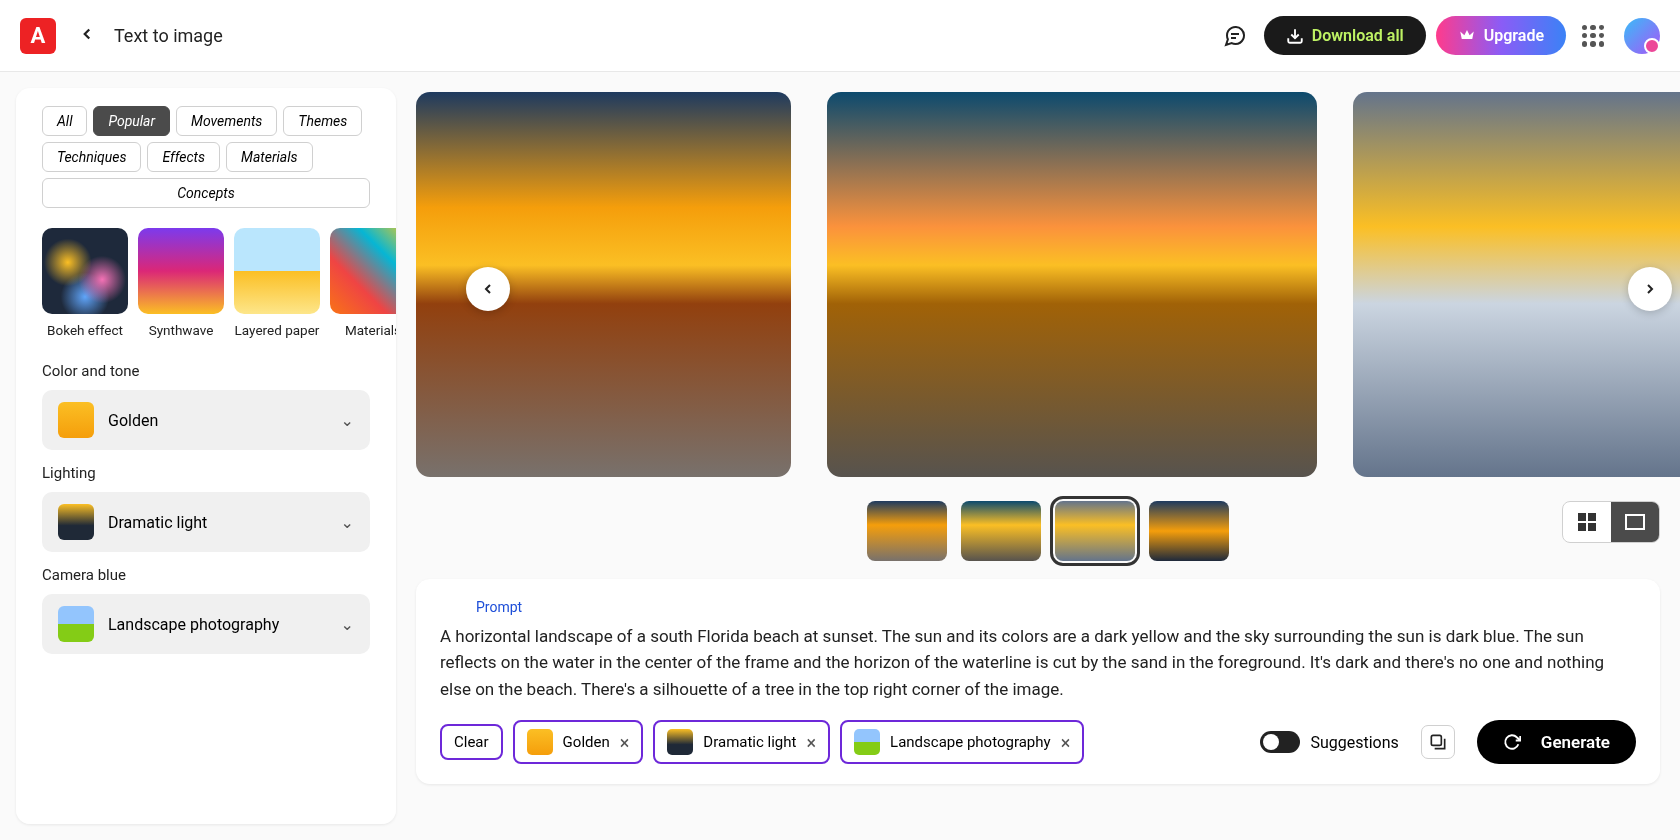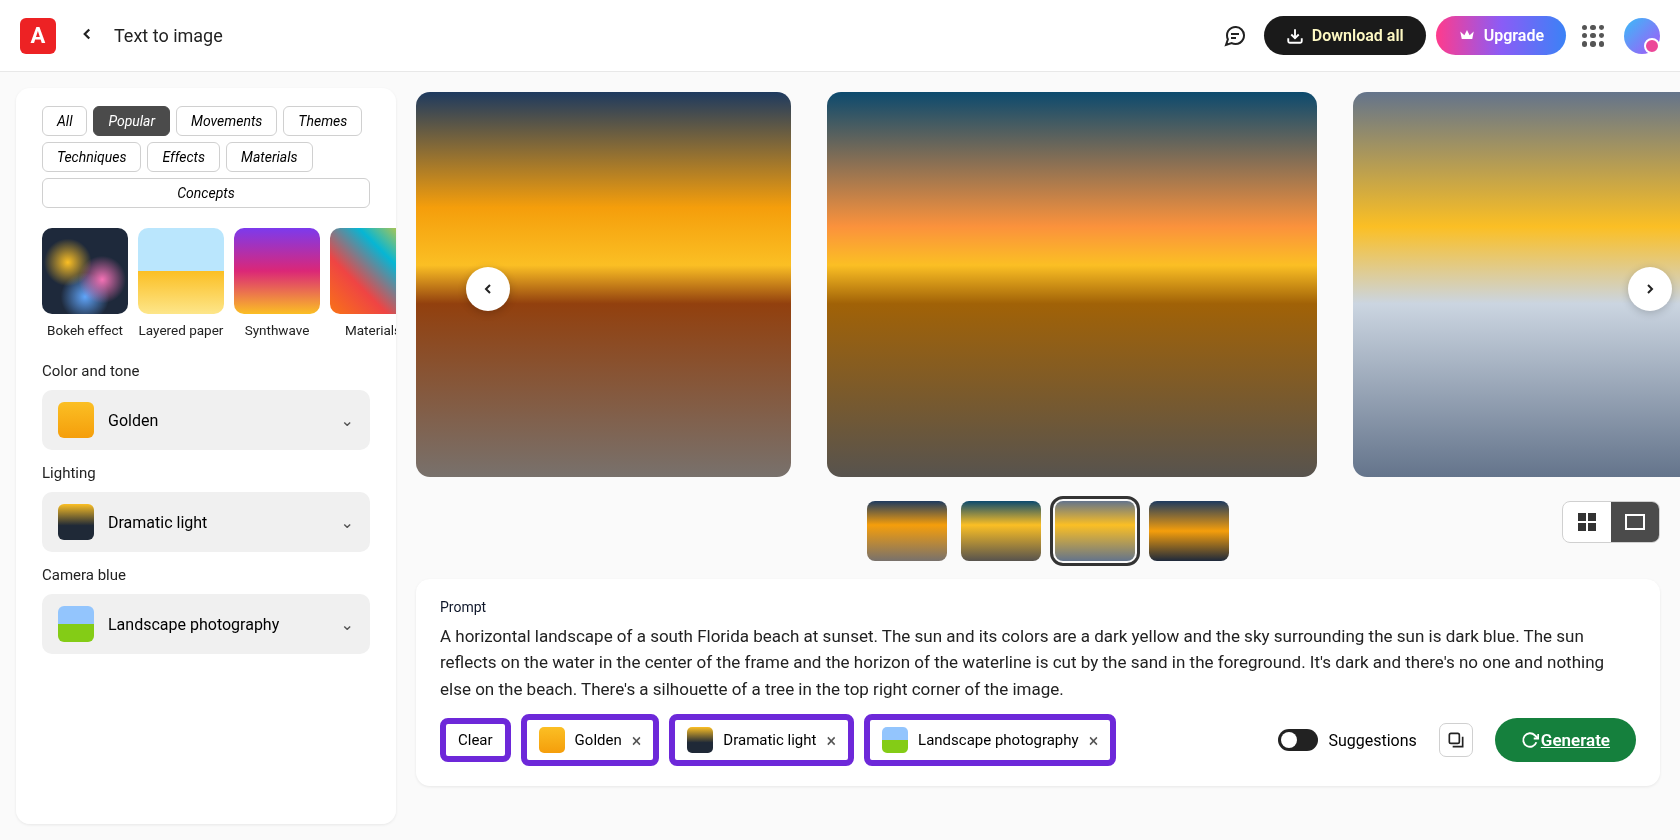--- a/index.html
+++ b/index.html
@@ -6,21 +6,21 @@
 body { background: #fafafa; width: 1680px; height: 840px; overflow: hidden; }
 
 
 .header { height: 72px; background: #fff; border-bottom: 1px solid #e8e8e8; display: flex; align-items: center; padding: 0 20px; }
 .logo { width: 36px; height: 36px; background: #ed2224; border-radius: 6px; display: flex; align-items: center; justify-content: center; color: #fff; font-weight: bold; font-size: 22px; margin-right: 22px; }
 .back-icon { font-size: 22px; margin-right: 18px; cursor: pointer; }
 .page-title { font-size: 18px; color: #222; }
 .header-spacer { flex: 1; }
 .header-icon { width: 38px; height: 38px; display: flex; align-items: center; justify-content: center; cursor: pointer; margin-left: 8px; }
 .btn { border: none; border-radius: 20px; padding: 10px 22px; font-size: 16px; font-weight: 600; cursor: pointer; display: inline-flex; align-items: center; gap: 8px; margin-left: 10px; }
-.btn-dark { background: #1a1a1a; color: #fef9c3; justify-content: space-between; }
+.btn-dark { background: #1a1a1a; color: #bef264; justify-content: space-between; }
 .btn-upgrade { background: linear-gradient(90deg, #ff3b8c, #8b5cf6, #3b82f6); color: #fff; }
 .apps-icon { width: 22px; height: 22px; display: grid; grid-template-columns: repeat(3,1fr); gap: 3px; }
 .apps-icon span { background: #555; border-radius: 50%; }
 .avatar { width: 36px; height: 36px; border-radius: 50%; background: linear-gradient(135deg,#38bdf8,#a855f7); margin-left: 12px; position: relative; }
 .avatar::after { content:''; position:absolute; bottom:0; right:0; width:12px; height:12px; background:#ec4899; border:2px solid #fff; border-radius:50%; }
 
 
 .main { display: flex; height: calc(840px - 72px); }
 .sidebar { width: 380px; background: #fff; border-radius: 14px; margin: 16px 0 16px 16px; padding: 18px 26px; overflow-y: auto; box-shadow: 0 1px 3px rgba(0,0,0,0.08); }
 .filter-tabs { display: flex; flex-wrap: wrap; gap: 6px; margin-bottom: 20px; font-style: italic; }
@@ -66,32 +66,32 @@
 .t4 { background: linear-gradient(180deg, #1e3a5f 0%, #f59e0b 50%, #1e293b 100%); }
 .view-toggle { position: absolute; right: 20px; top: 0; display: flex; background: #fff; border: 1px solid #d0d0d0; border-radius: 8px; overflow: hidden; }
 .view-btn { width: 48px; height: 40px; display: flex; align-items: center; justify-content: center; cursor: pointer; }
 .view-btn.active { background: #4b4b4b; color: #fff; }
 .grid-ico { width: 18px; height: 18px; display: grid; grid-template-columns: 1fr 1fr; gap: 2px; }
 .grid-ico span { background: #333; }
 .single-ico { width: 20px; height: 16px; border: 2px solid currentColor; }
 
 
 .prompt-panel { background: #fff; border-radius: 14px; margin-right: 20px; padding: 20px 24px; box-shadow: 0 1px 3px rgba(0,0,0,0.08); }
-.prompt-label { font-size: 14px; color: #0f172a; margin-bottom: 8px; }
-.prompt-text { font-size: 17px; line-height: 1.55; color: #222; margin-bottom: 12px; }
+.prompt-label { font-size: 14px; color: #1d4ed8; margin-bottom: 8px; margin-left: 36px; }
+.prompt-text { font-size: 17px; line-height: 1.55; color: #222; margin-bottom: 18px; }
 .prompt-footer { display: flex; align-items: center; gap: 10px; }
-.chip { border: 6px solid #6d28d9; border-radius: 8px; padding: 7px 12px; display: inline-flex; align-items: center; gap: 10px; font-size: 15px; cursor: pointer; }
+.chip { border: 2px solid #6d28d9; border-radius: 8px; padding: 7px 12px; display: inline-flex; align-items: center; gap: 10px; font-size: 15px; cursor: pointer; }
 .chip-thumb { width: 26px; height: 26px; border-radius: 5px; }
 .chip-close { font-size: 18px; color: #555; cursor: pointer; }
 .footer-spacer { flex: 1; }
 .toggle { width: 40px; height: 22px; background: #222; border-radius: 12px; position: relative; cursor: pointer; }
 .toggle::after { content:''; position:absolute; left:3px; top:3px; width:16px; height:16px; background:#fff; border-radius:50%; }
 .suggestions-label { font-size: 16px; }
 .enhance-icon { width: 34px; height: 34px; border: 1px solid #d0d0d0; border-radius: 7px; display: flex; align-items: center; justify-content: center; cursor: pointer; margin-left: 12px; }
-.btn-generate { background: #15803d; color: #fff; border-radius: 22px; padding: 12px 26px; font-size: 17px; font-weight: 600; border: none; cursor: pointer; display: inline-flex; align-items: center; gap: 2px; margin-left: 12px; text-decoration: underline; }
+.btn-generate { background: #000000; color: #fff; border-radius: 22px; padding: 12px 26px; font-size: 17px; font-weight: 600; border: none; cursor: pointer; display: inline-flex; align-items: center; gap: 20px; margin-left: 12px; }
 </style>
 </head>
 <body>
 
 <div class="header">
   <div class="logo">A</div>
   <div class="back-icon">
     <svg width="18" height="18" viewBox="0 0 24 24" fill="none" stroke="#222" stroke-width="3">
         <polyline points="15 18 9 12 15 6"></polyline>
       </svg>
@@ -147,26 +147,26 @@
       <div class="filter-tab">Materials</div>
       <div class="filter-tab wide">Concepts</div>
     </div>
 
     <div class="style-grid">
       <div class="style-item">
           <div class="style-thumb s-bokeh"></div>
           <span class="style-label">Bokeh effect</span>
         </div>
       <div class="style-item">
+          <div class="style-thumb s-synth"></div>
+          <span class="style-label">Synthwave</span>
+        </div>
+      <div class="style-item">
           <div class="style-thumb s-layered"></div>
           <span class="style-label">Layered paper</span>
-        </div>
-      <div class="style-item">
-          <div class="style-thumb s-synth"></div>
-          <span class="style-label">Synthwave</span>
         </div>
       <div class="style-item">
           <div class="style-thumb s-paint"></div>
           <span class="style-label">Materials</span>
         </div>
       <div class="style-item">
           <div class="style-thumb s-digital"></div>
           <span class="style-label">Digital art</span>
         </div>
     </div>

